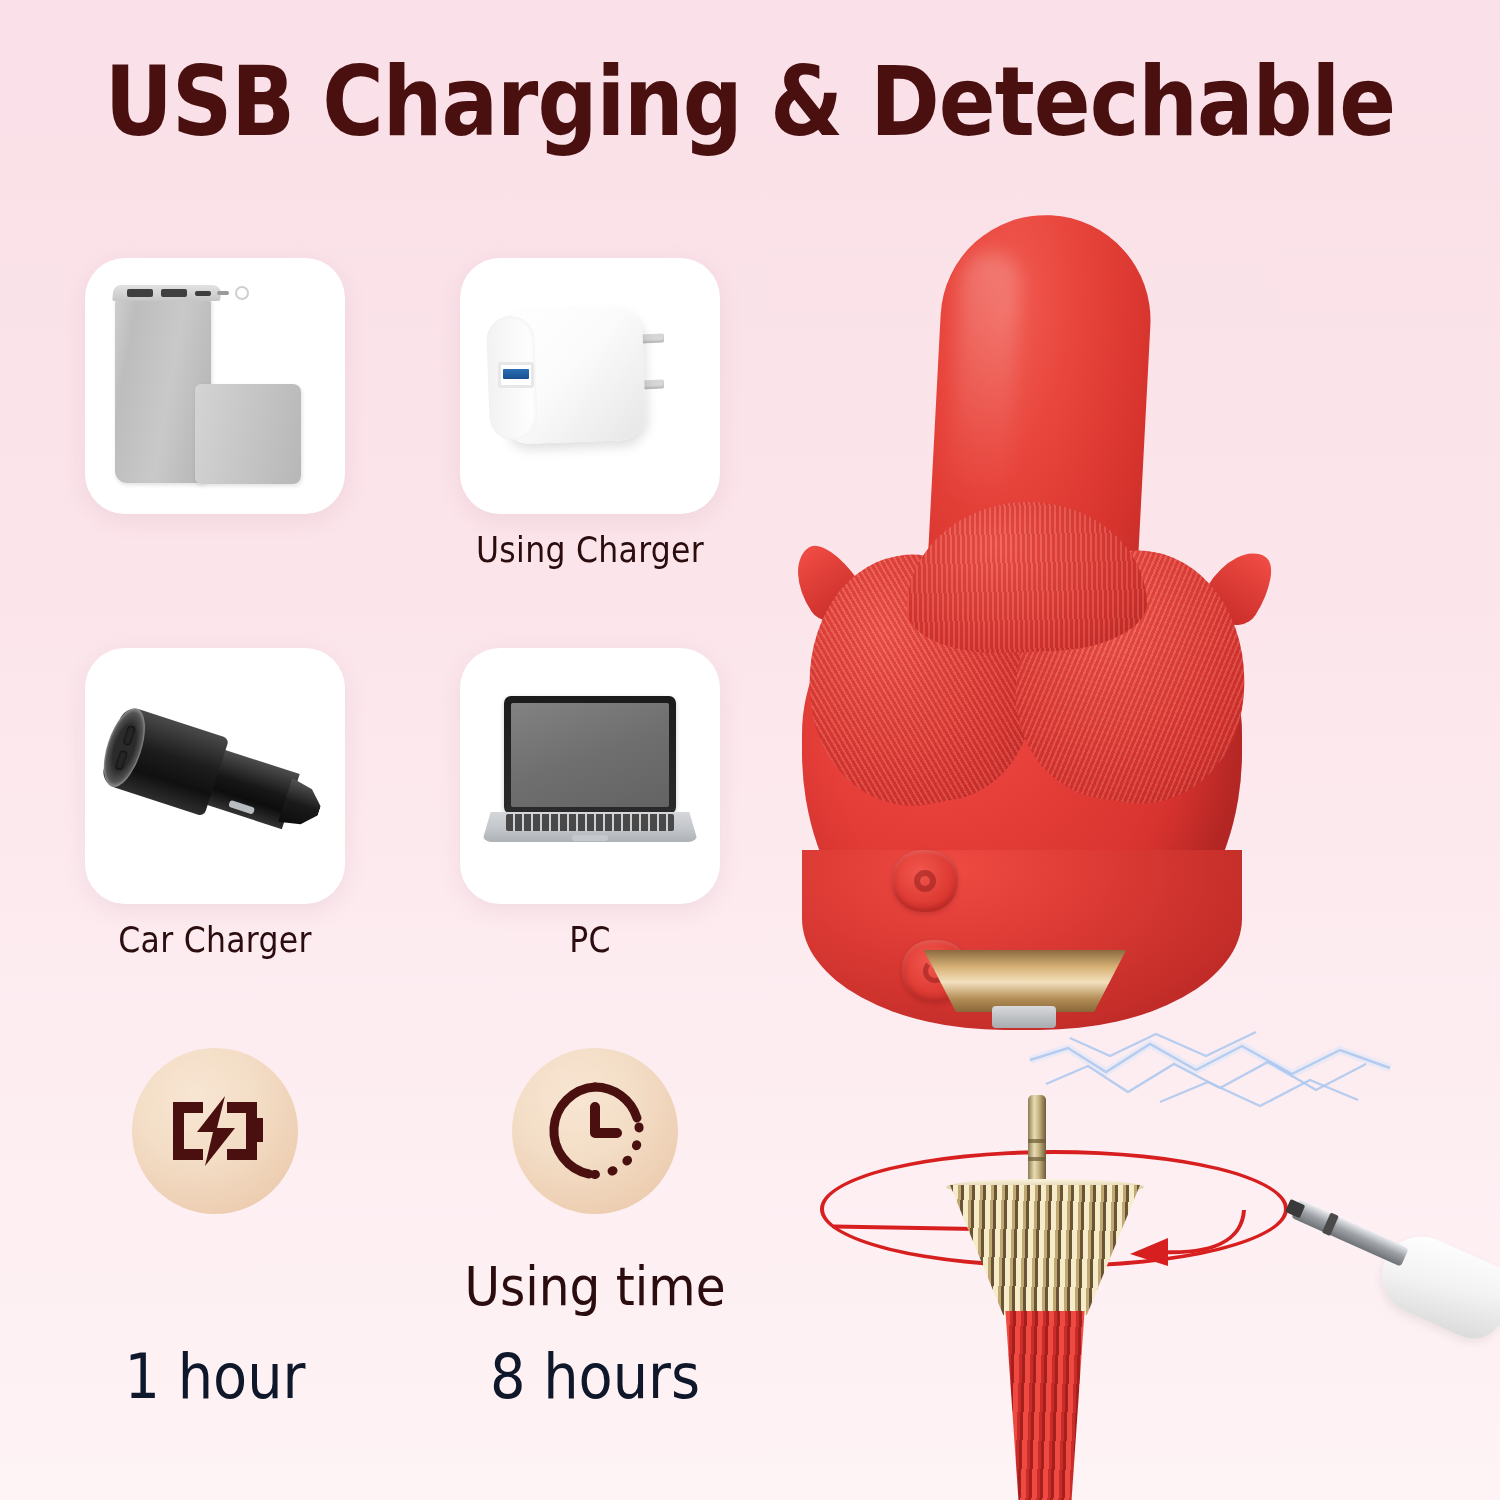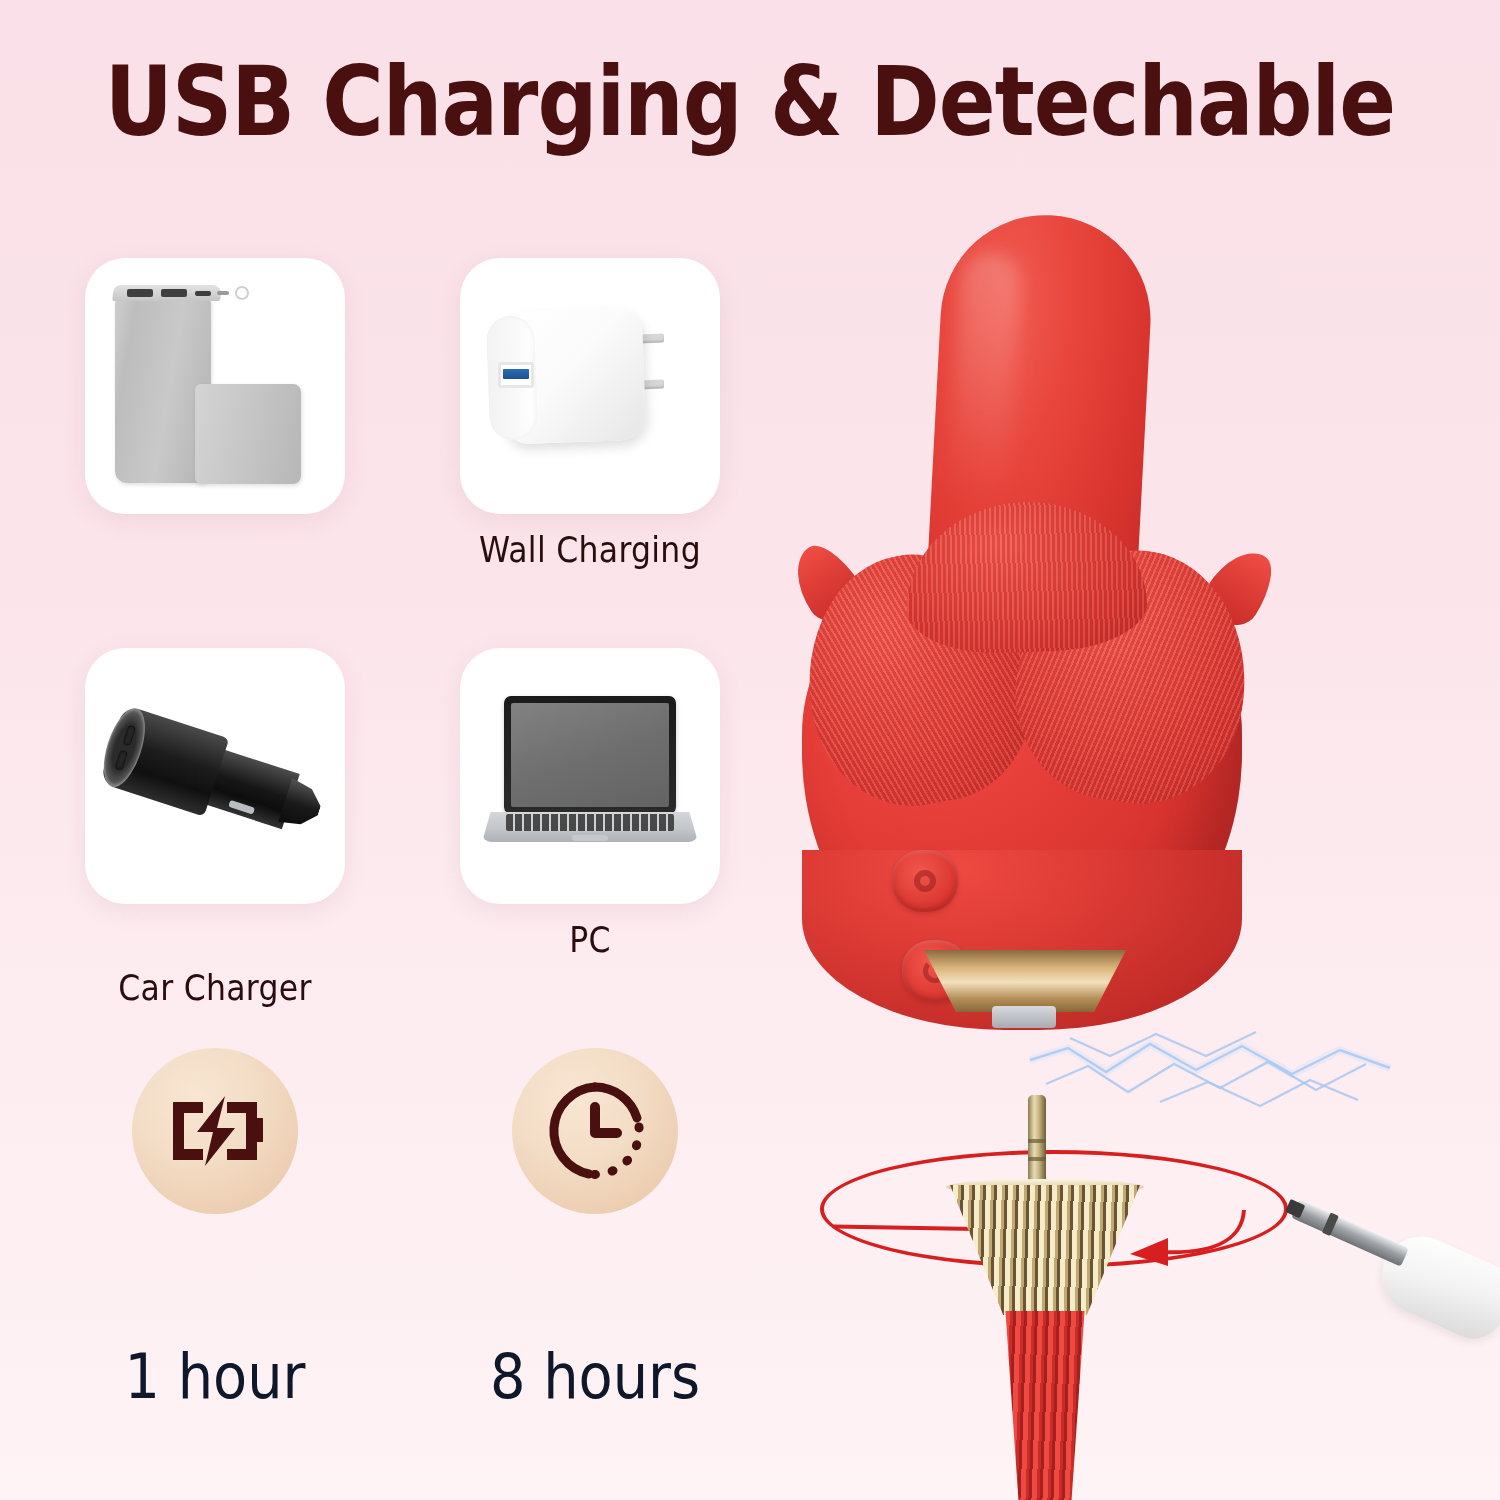--- a/index.html
+++ b/index.html
@@ -248,36 +248,36 @@
     <div style="position:absolute;inset:0;">
       <div class="wc-prong" style="left:178px;top:76px;transform:rotate(-2deg);"></div>
       <div class="wc-prong" style="left:178px;top:122px;transform:rotate(-2deg);"></div>
       <div class="wc-body"></div>
       <div class="wc-face"></div>
       <div class="wc-usb">
           <i></i>
         </div>
     </div>
   </div>
-  <div class="card-label" style="left:440px;top:530px;">Wall Charging</div>
+  <div class="card-label" style="left:440px;top:530px;">Using Charger</div>
 
   <div class="card" style="left:85px;top:648px;">
     <div style="position:absolute;inset:0;">
       <div class="cc">
         <div class="cc-mid"></div>
         <div class="cc-tip"></div>
         <div class="cc-clip"></div>
         <div class="cc-barrel"></div>
         <div class="cc-ring"></div>
         <div class="cc-port" style="left:10px;top:48px;"></div>
         <div class="cc-port" style="left:10px;top:74px;"></div>
       </div>
     </div>
   </div>
-  <div class="card-label" style="left:65px;top:920px;margin-top:48px;">Car Charger</div>
+  <div class="card-label" style="left:65px;top:920px;">Car Charger</div>
 
   <div class="card" style="left:460px;top:648px;">
     <div style="position:absolute;inset:0;">
       <div class="lt">
         <div class="lt-lid">
             <div class="lt-screen"></div>
           </div>
         <div class="lt-base"></div>
         <div class="lt-keys"></div>
         <div class="lt-pad"></div>
@@ -297,20 +297,21 @@
   <div class="stat-value" style="left:5px;top:1340px;">1  hour</div>
 
   <div class="badge" style="left:512px;top:1048px;">
     <svg width="104" height="104" viewBox="0 0 104 104">
       <path d="M52 8 a44 44 0 0 1 42 31" fill="none" stroke="#4a1010" stroke-width="9" stroke-linecap="round"></path>
       <path d="M52 8 a44 44 0 0 0 -6 87" fill="none" stroke="#4a1010" stroke-width="9" stroke-linecap="round"></path>
       <path d="M96 48 a44 44 0 0 1 -50 47" fill="none" stroke="#4a1010" stroke-width="9" stroke-linecap="round" stroke-dasharray="1 17"></path>
       <path d="M52 28 v26 h22" fill="none" stroke="#4a1010" stroke-width="10" stroke-linecap="round" stroke-linejoin="round"></path>
     </svg>
   </div>
+  <div class="stat-title" style="left:385px;top:1255px;">Using time</div>
   <div class="stat-value" style="left:385px;top:1340px;">8  hours</div>
 
   <div class="product">
 
     <div class="tongue"></div>
 
     <div class="bulb"></div>
     <div class="bulb-cap"></div>
 
     <div class="leaf leaf-l"></div>

